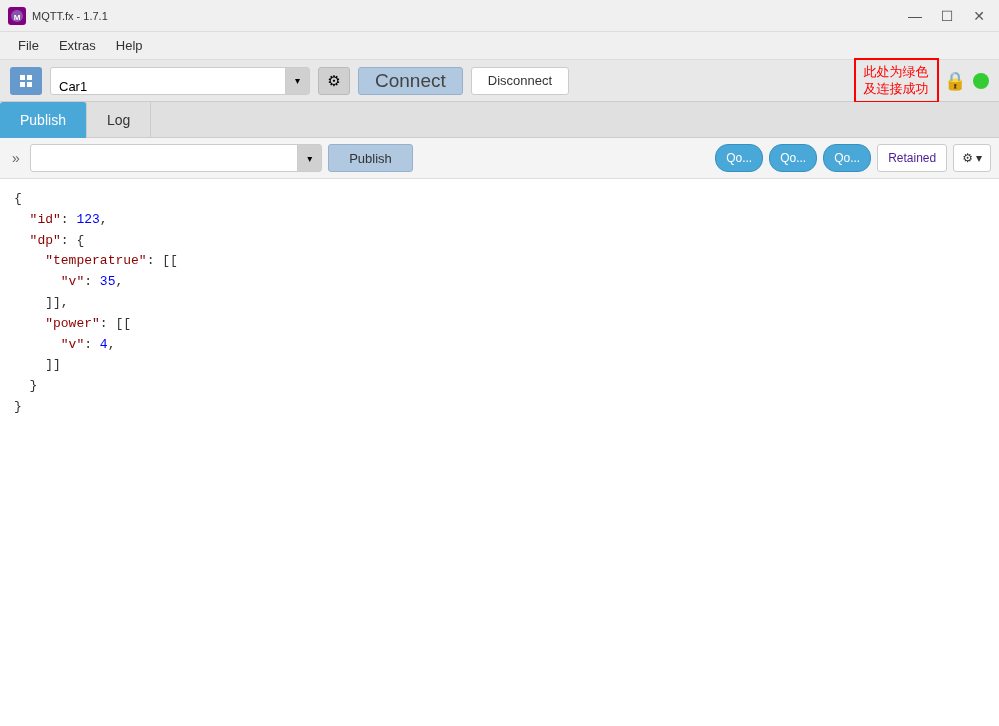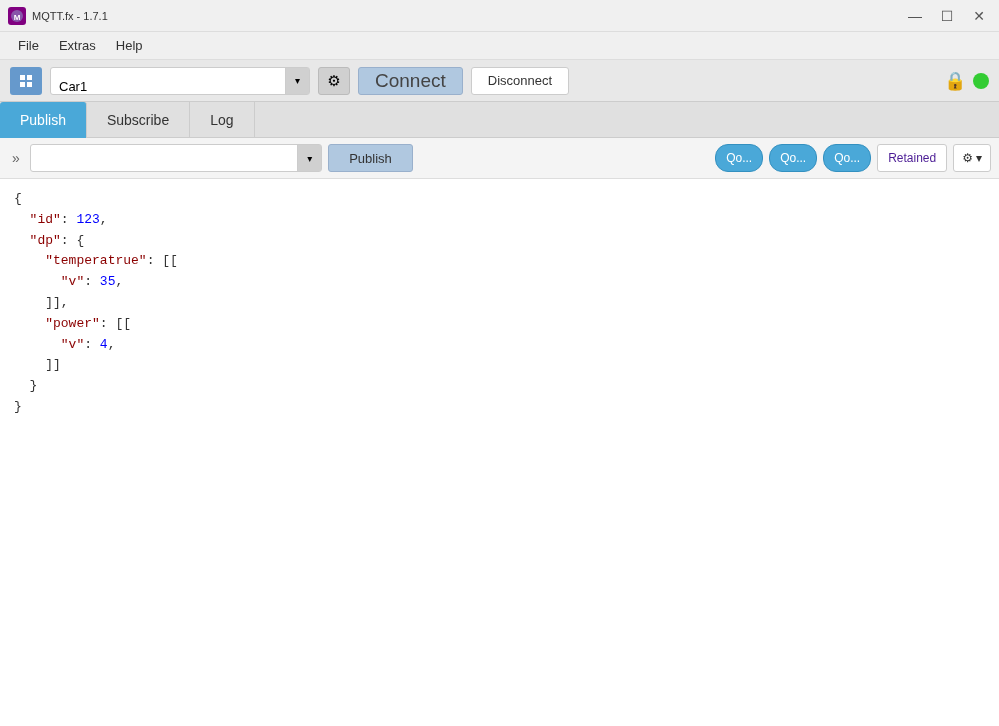--- a/index.html
+++ b/index.html
@@ -373,31 +373,32 @@
   </button>
   <div class="conn-select-wrapper">
     <input class="conn-select-input" type="text" value="Car1" style="">
     <button class="conn-dropdown-btn">▾</button>
   </div>
   <button class="gear-btn">⚙</button>
   <button class="connect-btn">Connect</button>
   <button class="disconnect-btn">Disconnect</button>
   <div class="conn-spacer"></div>
   <div class="conn-right">
+    <div class="annotation-box">
+      <span class="annotation-text">此处为绿色</span>
+      <span class="annotation-text">及连接成功</span>
+    </div>
     <span class="lock-icon">🔒</span>
     <div class="status-dot"></div>
   </div>
 </div>
 
 <div class="tabs-bar">
   <div class="tab active">
     <span>Publish</span>
-  </div>
-  <div class="tab">
-    <span>Subscribe</span>
   </div>
   <div class="tab">
     <span>Log</span>
   </div>
 </div>
 
 <div class="publish-area">
 
   <div class="topic-bar">
     <button class="expand-btn">»</button>

